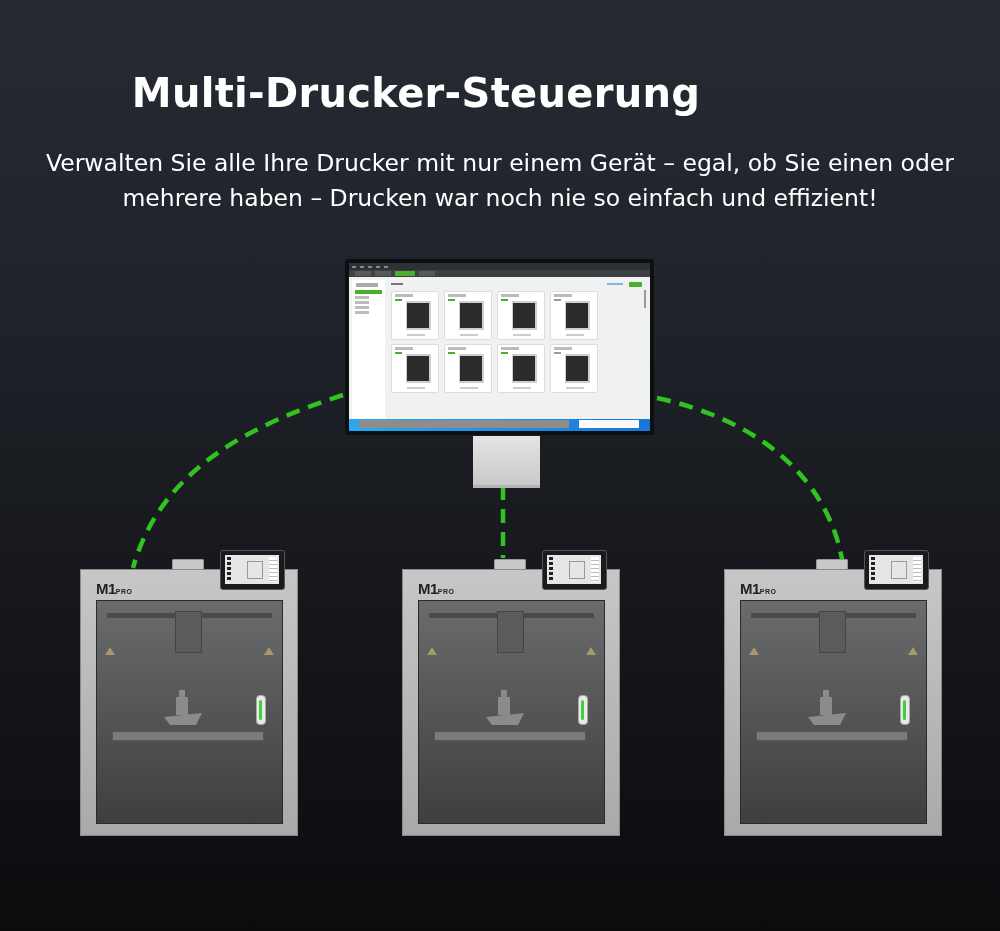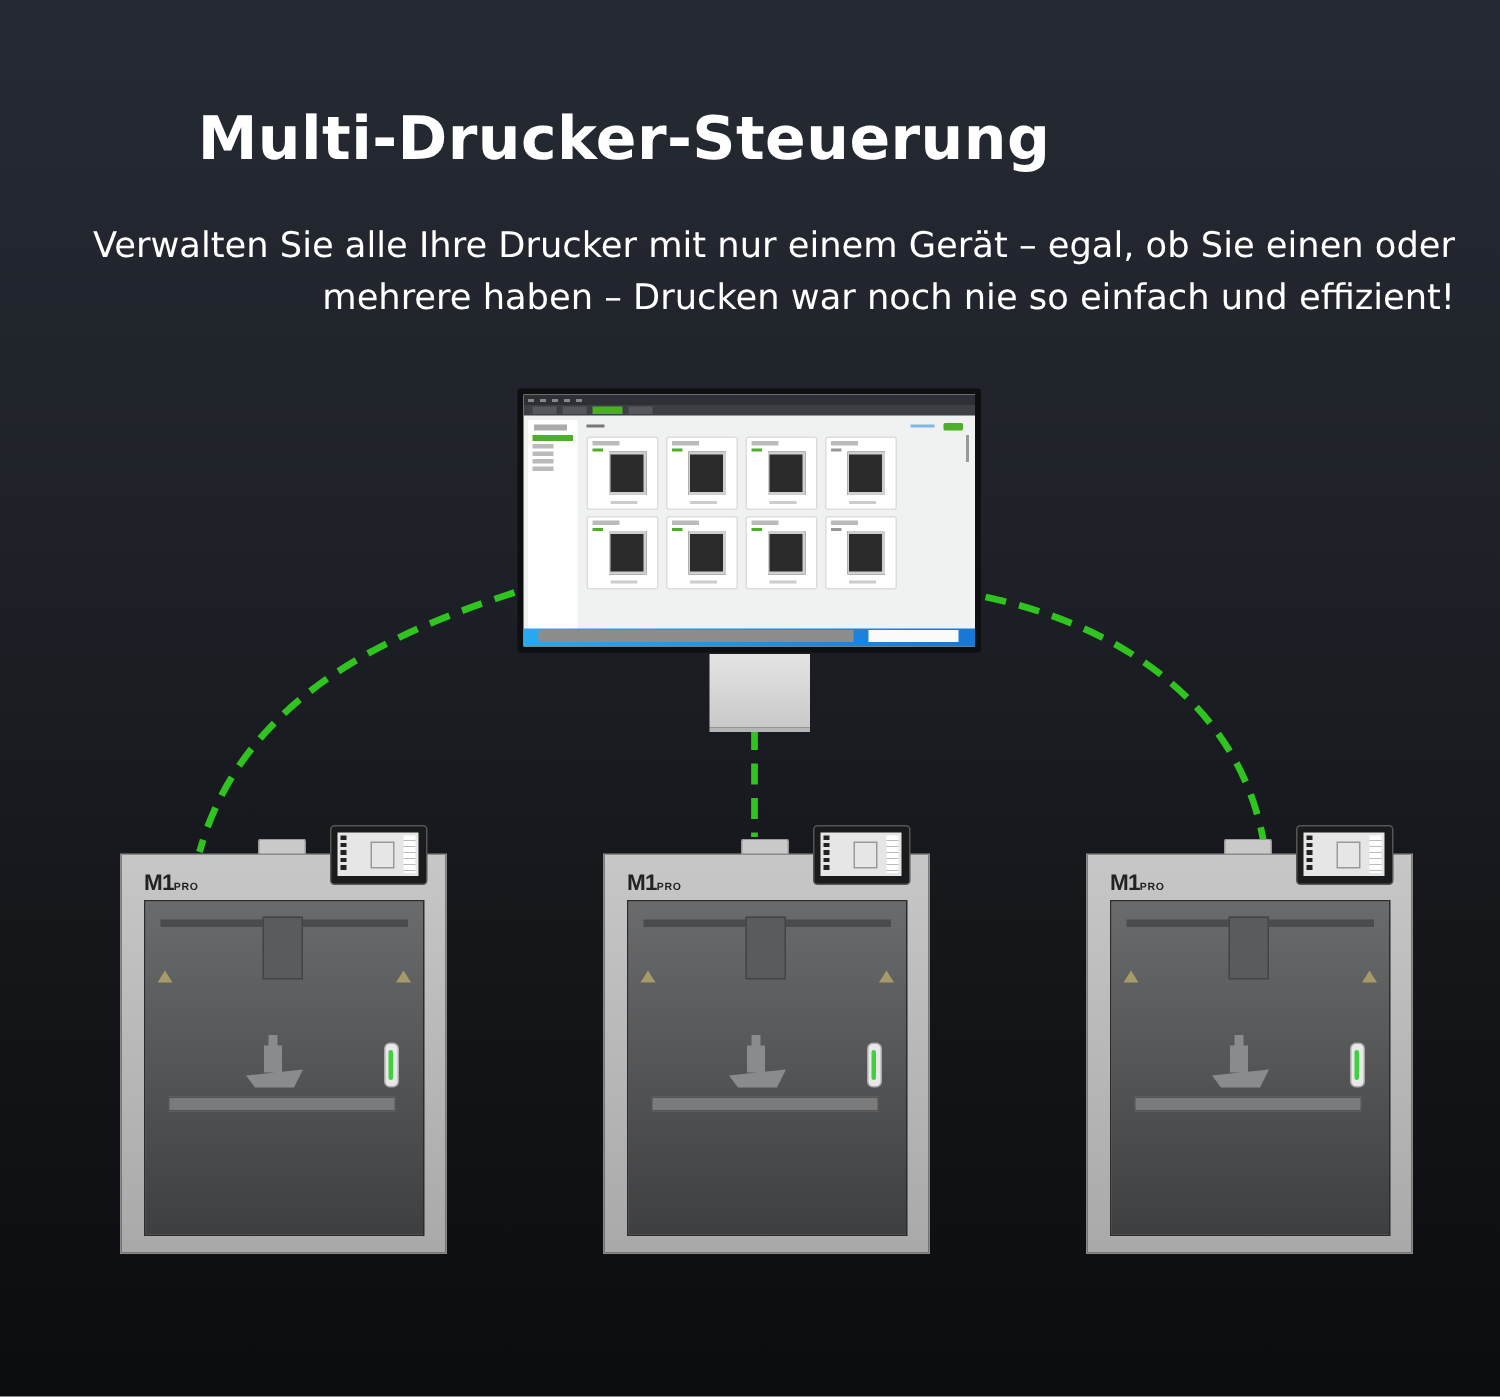--- a/index.html
+++ b/index.html
@@ -1,20 +1,20 @@
 <!DOCTYPE html>
 <html><head>
 <meta charset="utf-8">
 <style>
   html,body{margin:0;padding:0;}
   body{width:1000px;height:931px;overflow:hidden;position:relative;
     background:linear-gradient(180deg,#262a33 0%,#1f2229 35%,#15171b 65%,#0b0c0e 100%);
     font-family:"DejaVu Sans","Liberation Sans",sans-serif;color:#fff;}
   .title{position:absolute;top:70px;left:0;width:832px;text-align:center;font-size:40px;font-weight:bold;letter-spacing:0.3px;}
-  .subtitle{position:absolute;top:146px;left:30px;width:940px;text-align:right;font-size:23.5px;line-height:35px;}
+  .subtitle{position:absolute;top:146px;left:30px;width:940px;text-align:center;font-size:23.5px;line-height:35px;}
   svg.links{position:absolute;left:0;top:0;}
   
   .monitor{position:absolute;left:345px;top:259px;width:309px;height:176px;background:#0e0f11;border-radius:2px;}
   .screen{position:absolute;left:4px;top:4px;right:4px;bottom:4px;background:#f0f1f1;overflow:hidden;}
   .titlebar{height:7px;background:#2d3035;display:flex;align-items:center;padding:0 3px;gap:4px;}
   .titlebar i{display:block;width:4px;height:2px;background:#888;}
   .tabbar{height:7px;background:#3c3f44;display:flex;align-items:center;padding-left:6px;gap:4px;}
   .tab{width:16px;height:5px;background:#55585d;}
   .tab.active{background:#4caf29;width:20px;}
   .sidebar{position:absolute;left:3px;top:17px;width:33px;height:140px;background:#fff;}

